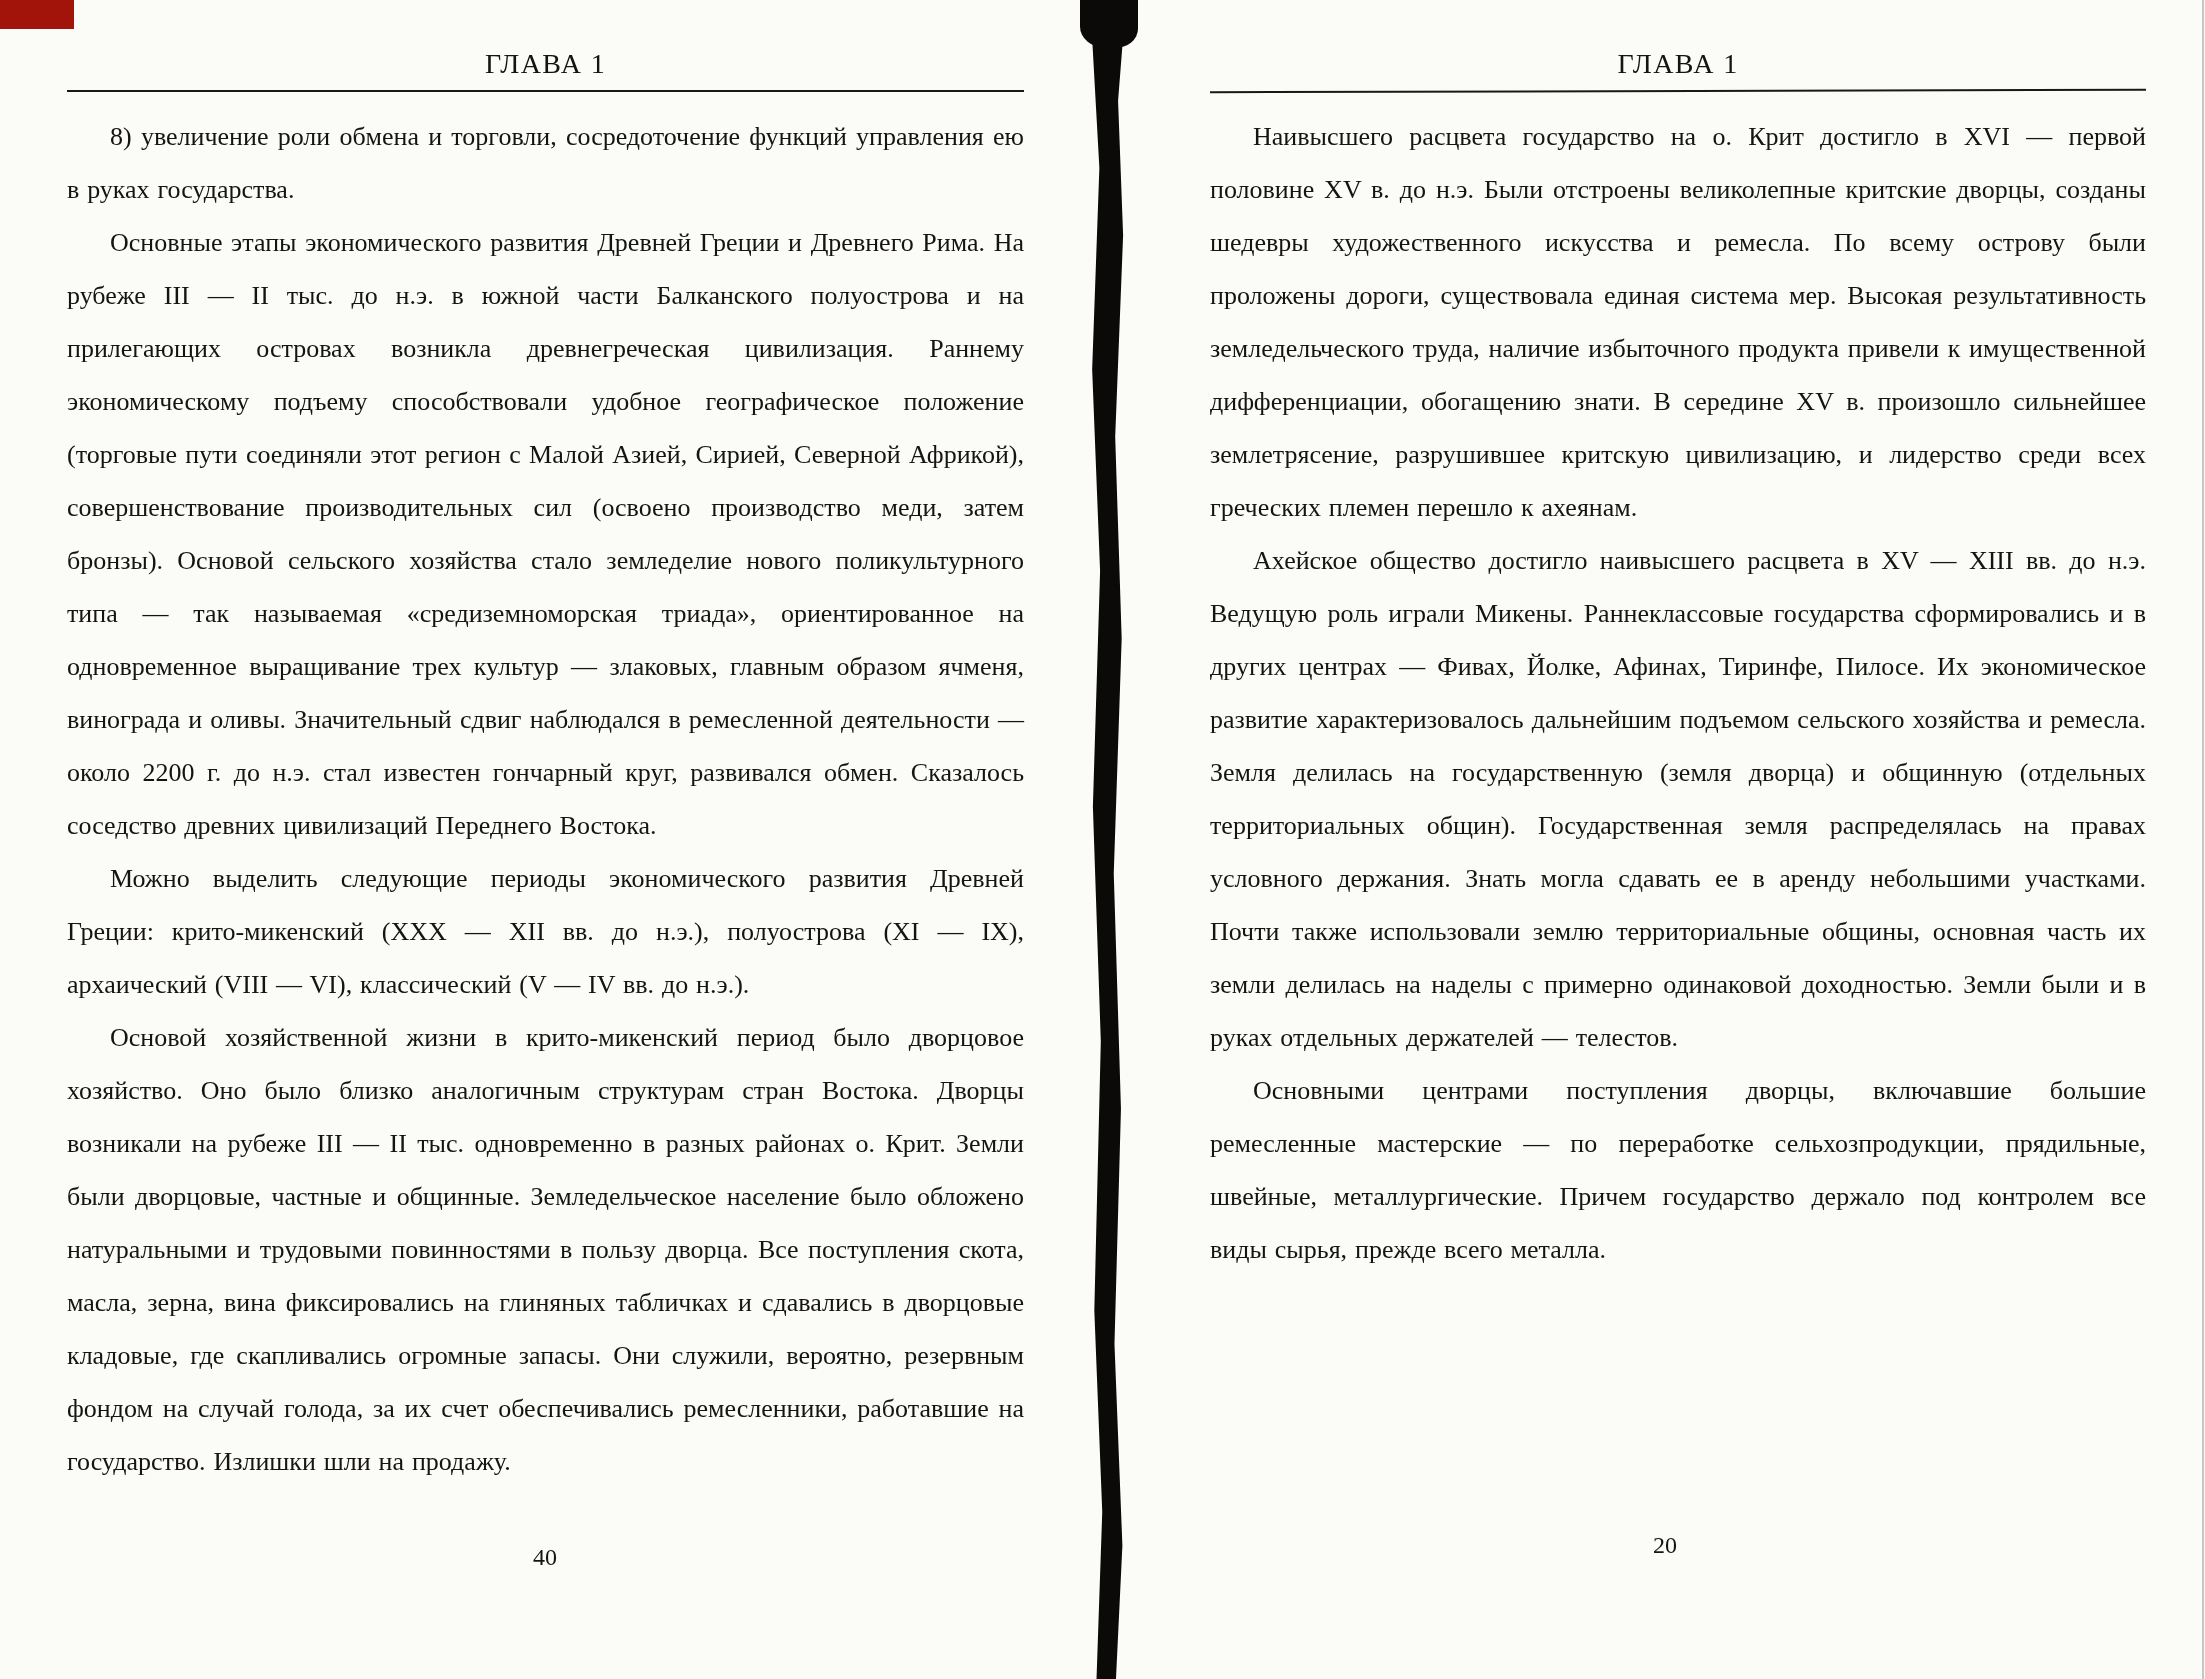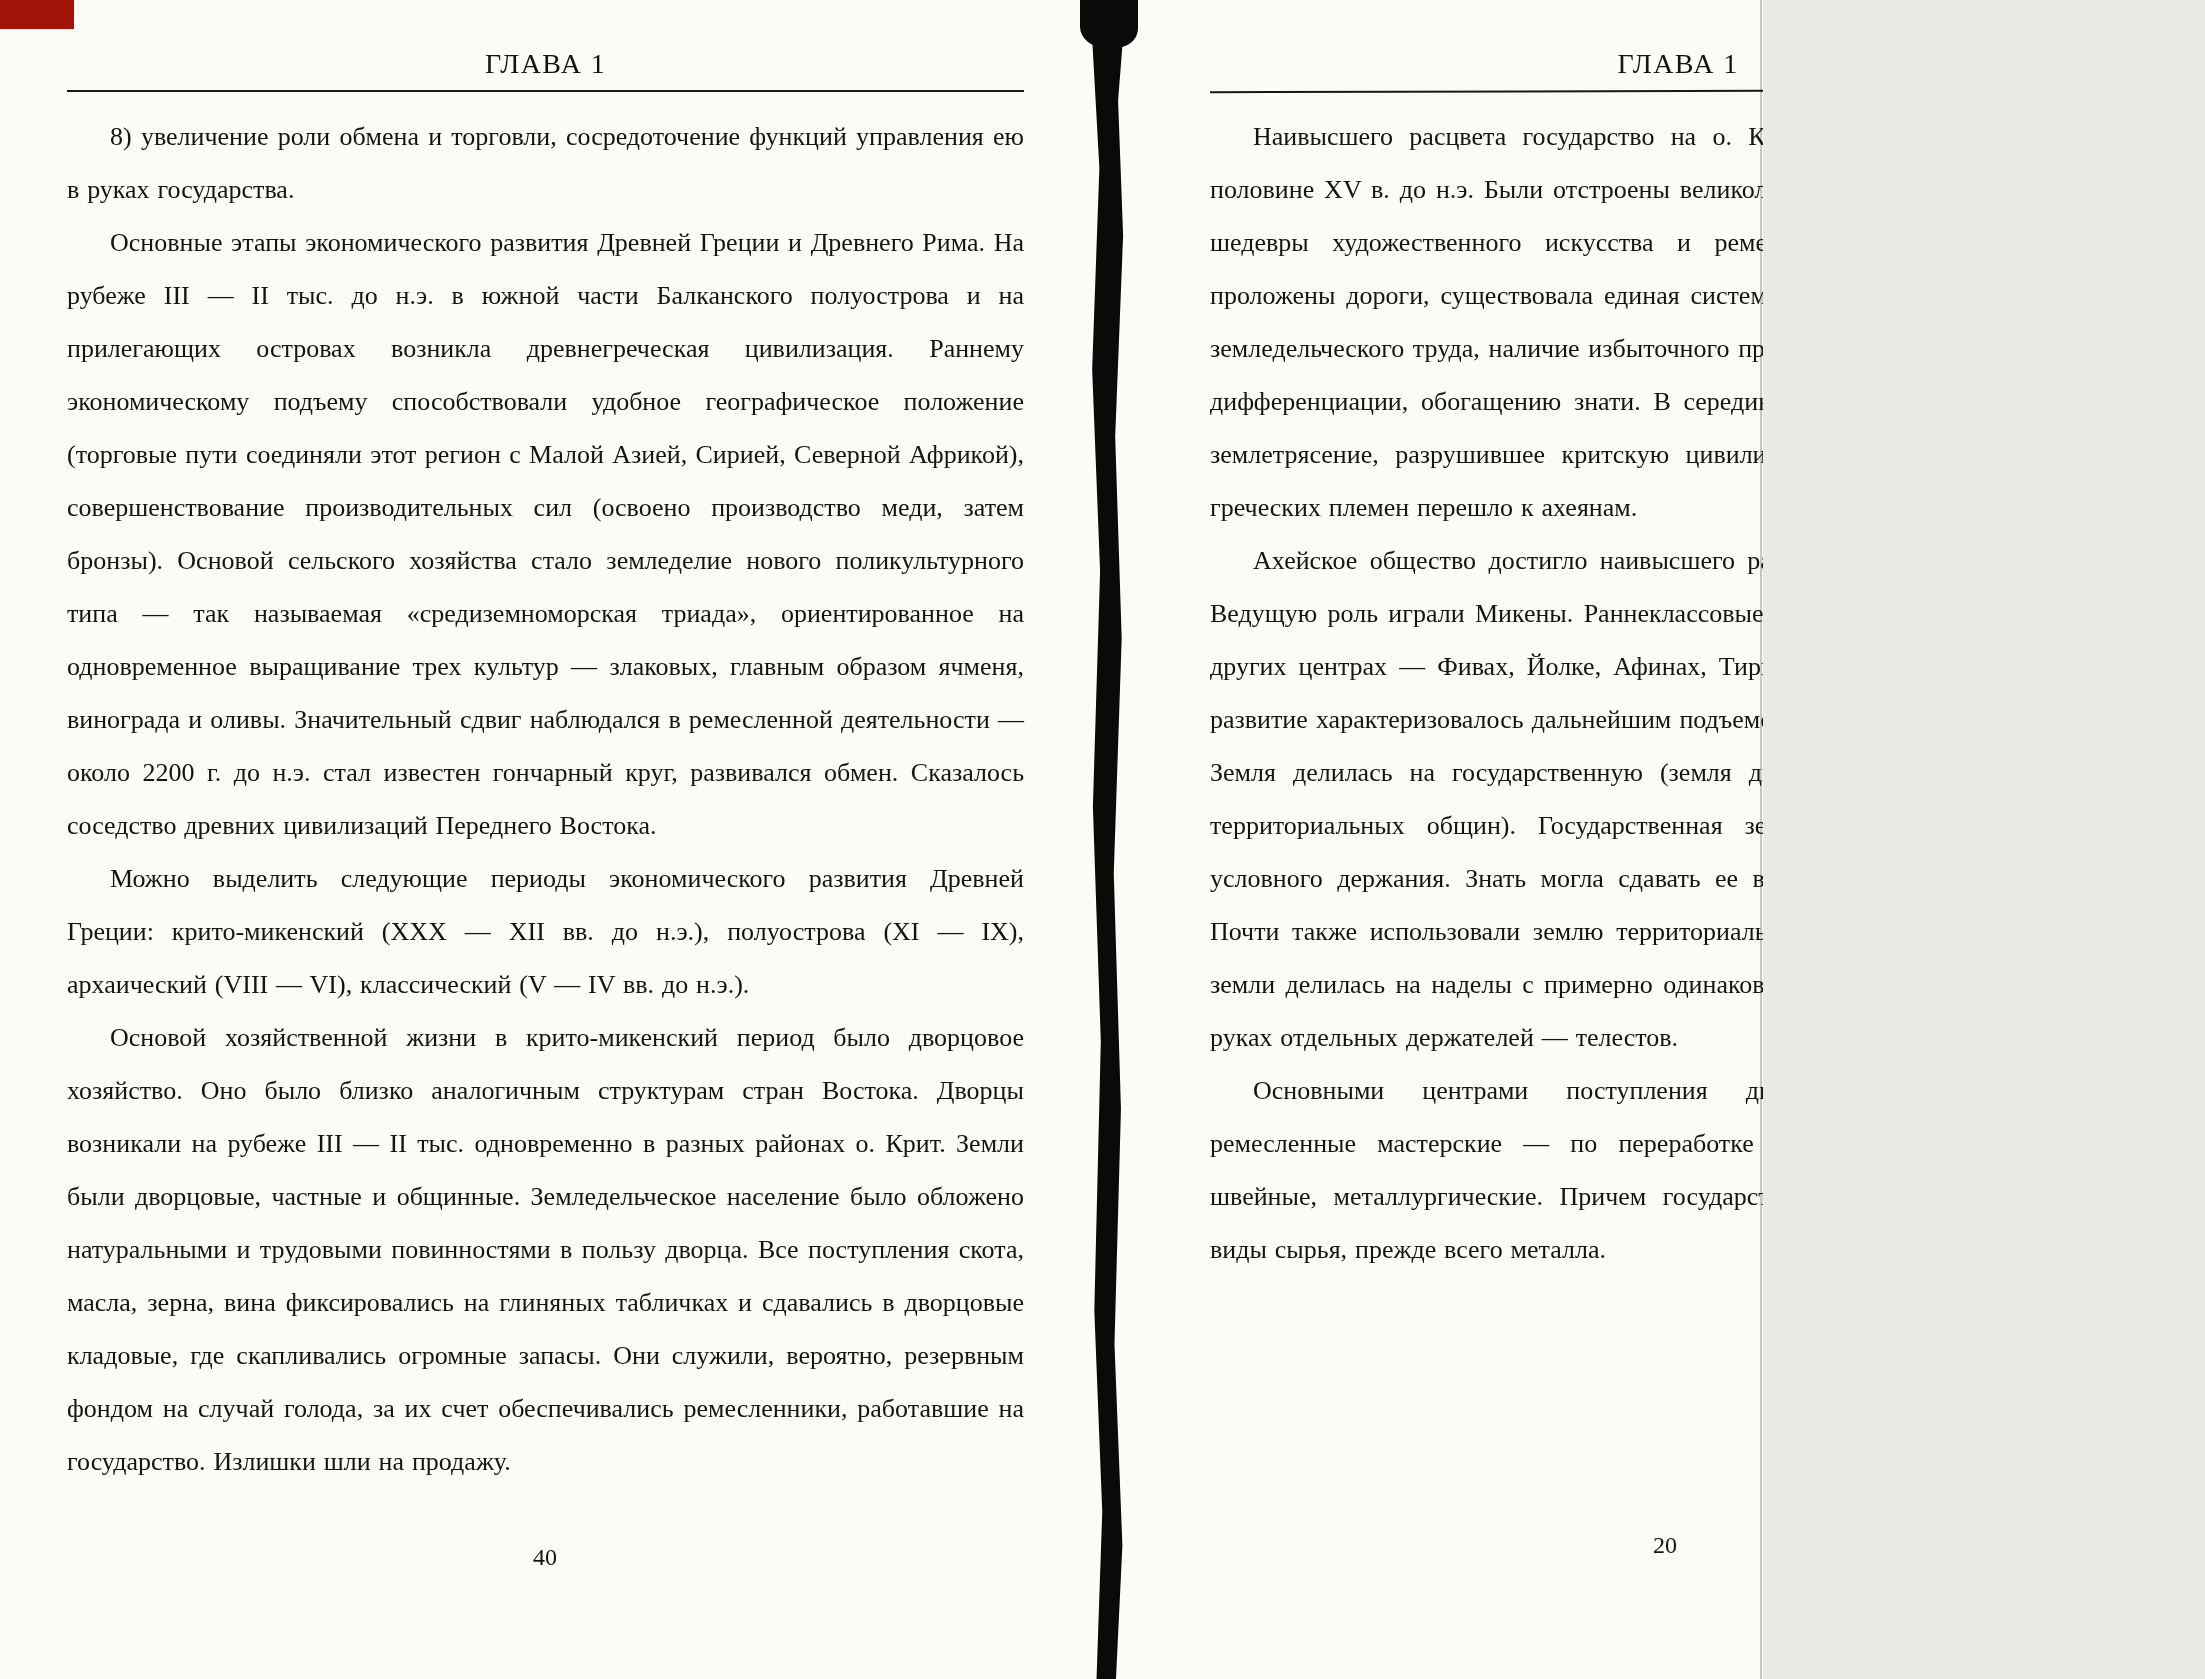--- a/index.html
+++ b/index.html
@@ -11,21 +11,21 @@
   }
   *{ box-sizing:border-box; margin:0; padding:0; }
   html,body{ background:#e9e9e6; }
   body{
     width:2205px; height:1680px;
     font-family:"Liberation Serif","DejaVu Serif",serif;
     color:var(--ink);
   }
   .spread{
     position:relative;
-    width:1763px; height:1680px;
+    width:2205px; height:1680px;
     background:var(--paper);
     overflow:hidden;
     padding-left:24px;
   }
   
   .corner-mark{
     position:absolute; left:0; top:0;
     width:74px; height:29px;
     background:var(--corner_mark);
   }

